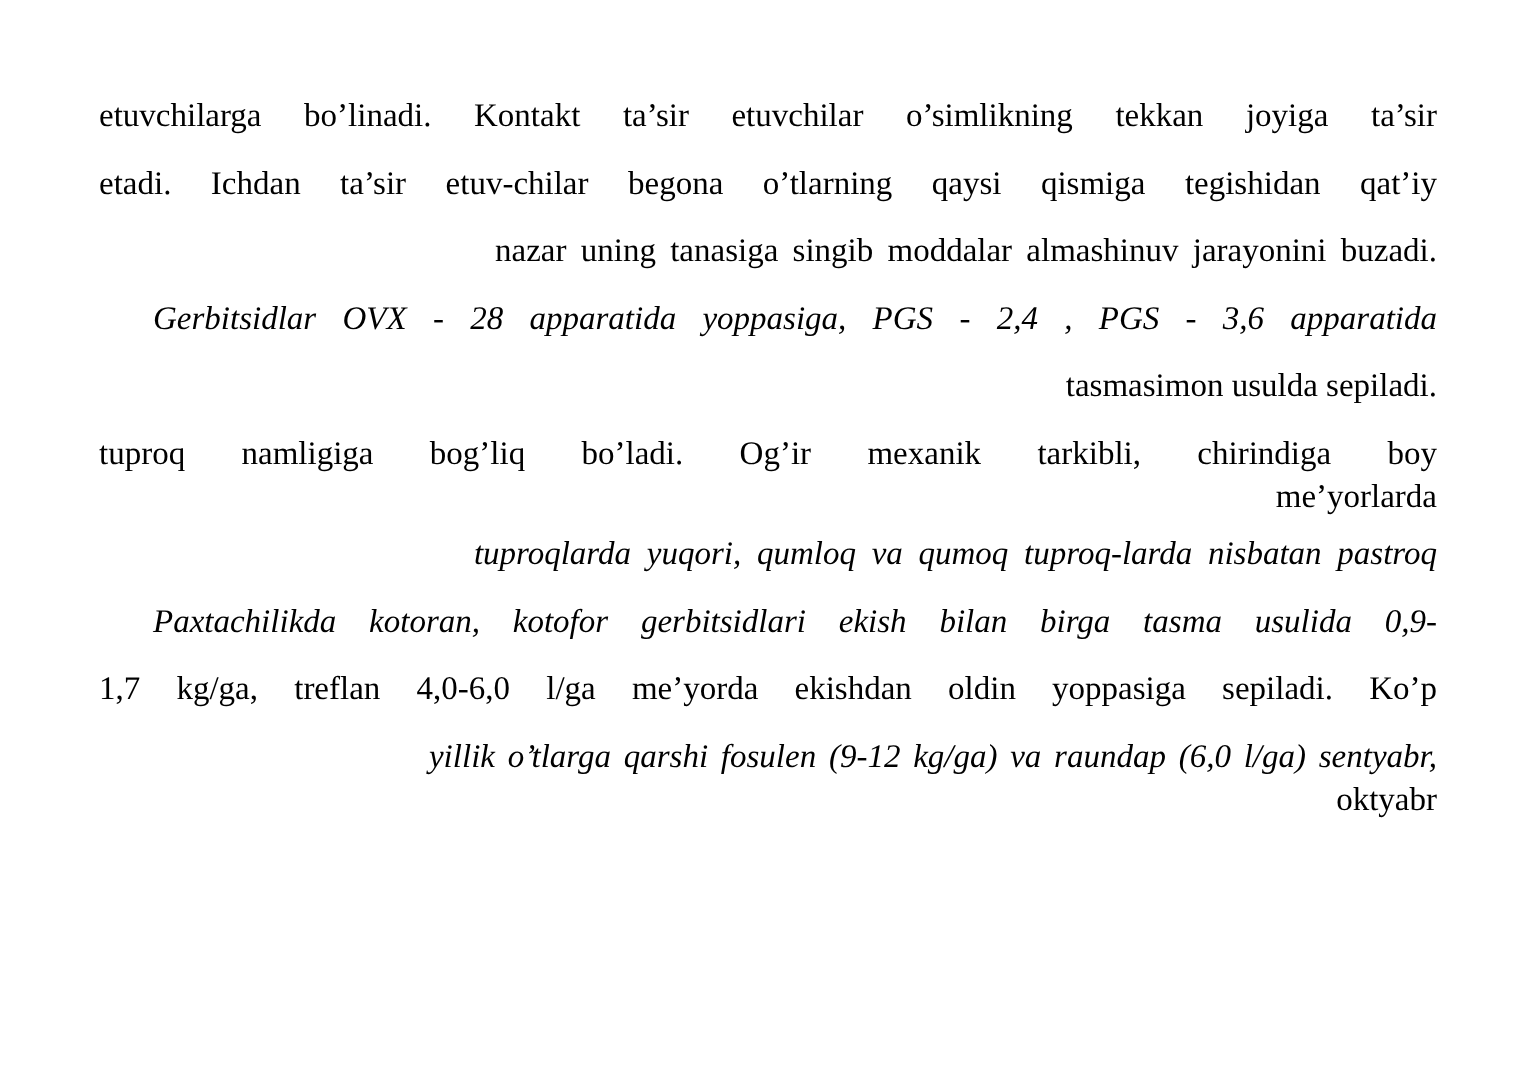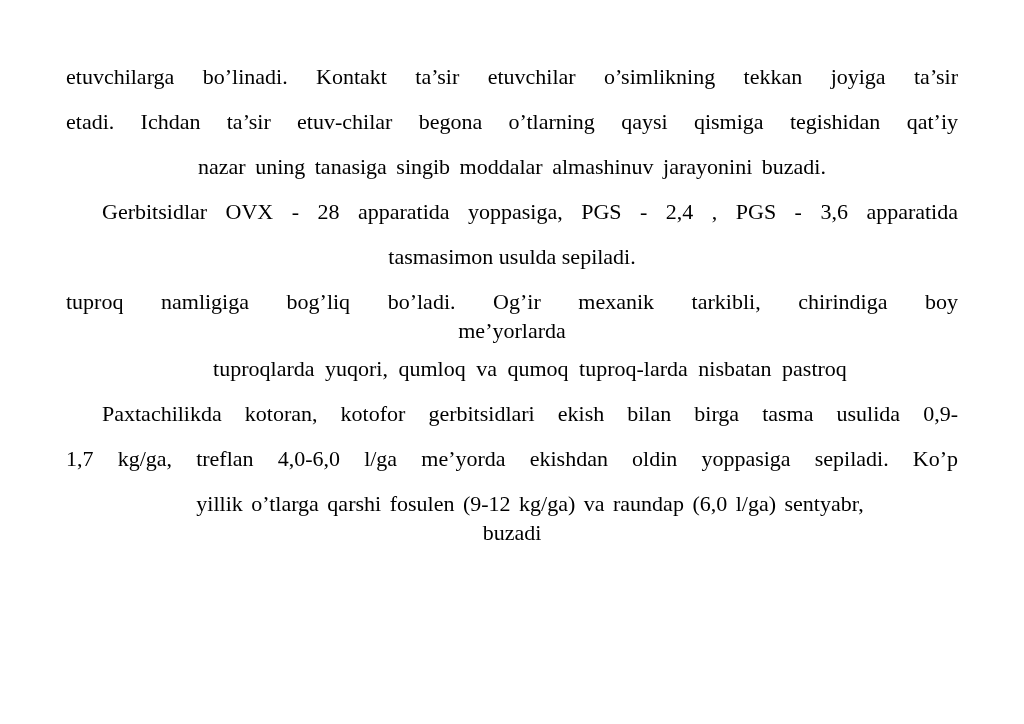--- a/index.html
+++ b/index.html
@@ -16,29 +16,29 @@
     padding: 54px 66px 0 66px;
     color: #000000;
     font-family: "Liberation Serif", "DejaVu Serif", serif;
     font-size: 22px;
     line-height: 45px;
     overflow: hidden;
     -webkit-font-smoothing: antialiased;
   }
   .line {
     white-space: normal;
-    text-align: center;
+    text-align: right;
   }
   
   .j {
     text-align: justify;
     text-align-last: justify;
   }
   
-  .ind { text-indent: 36px; }
+  .ind { text-indent: 36px; font-style: italic; }
   
   .tight {
     line-height: 30px;
     margin-top: -8px;
   }
   
   .after-tight { margin-top: 10px; }
   
   .ws3 { word-spacing: 3px; }
   .ws4 { word-spacing: 4px; }
@@ -52,14 +52,14 @@
   <div class="line j">etadi. Ichdan ta’sir etuv-chilar begona o’tlarning qaysi qismiga tegishidan qat’iy</div>
   <div class="line ws4">nazar uning tanasiga singib moddalar almashinuv jarayonini buzadi.</div>
   <div class="line j ind">Gerbitsidlar OVX - 28 apparatida yoppasiga, PGS - 2,4 , PGS - 3,6 apparatida</div>
   <div class="line">tasmasimon usulda sepiladi.</div>
   <div class="line j">tuproq namligiga bog’liq bo’ladi. Og’ir mexanik tarkibli, chirindiga boy</div>
   <div class="line tight">me’yorlarda</div>
   <div class="line ind ws5">tuproqlarda yuqori, qumloq va qumoq tuproq-larda nisbatan pastroq</div>
   <div class="line j ind">Paxtachilikda kotoran, kotofor gerbitsidlari ekish bilan birga tasma usulida 0,9-</div>
   <div class="line j">1,7 kg/ga, treflan 4,0-6,0 l/ga me’yorda ekishdan oldin yoppasiga sepiladi. Ko’p</div>
   <div class="line ind ws3">yillik o’tlarga qarshi fosulen (9-12 kg/ga) va raundap (6,0 l/ga) sentyabr,</div>
-  <div class="line tight">buzadi</div>
+  <div class="line tight">oktyabr</div>
 </div>
 
 </body></html>

